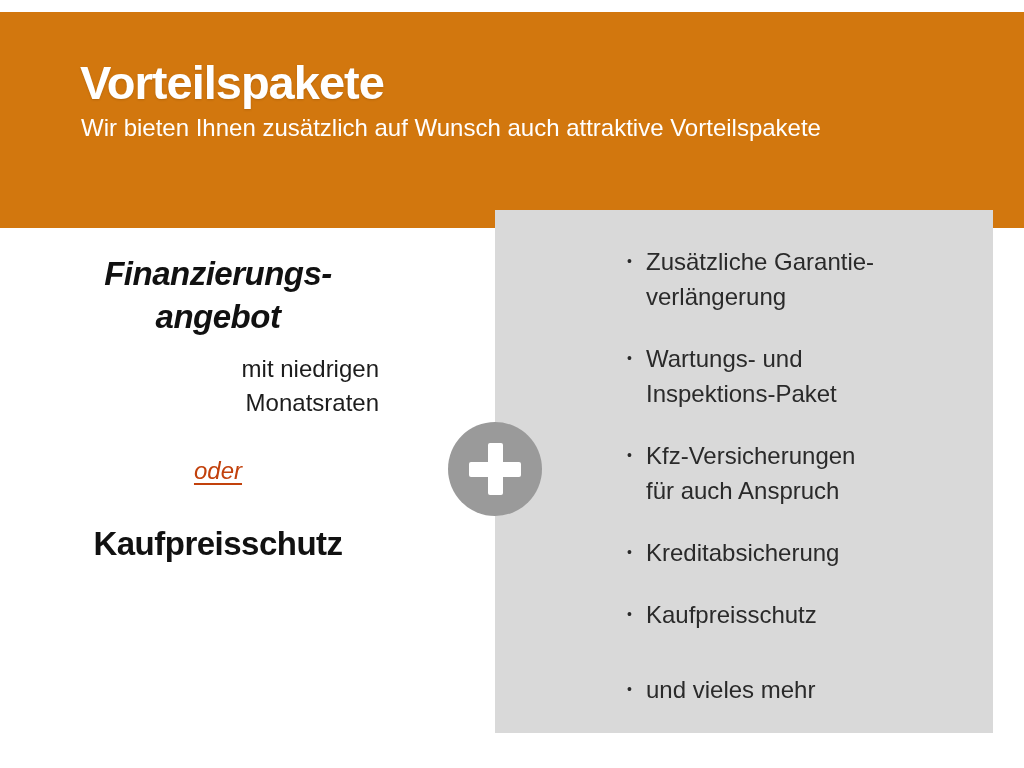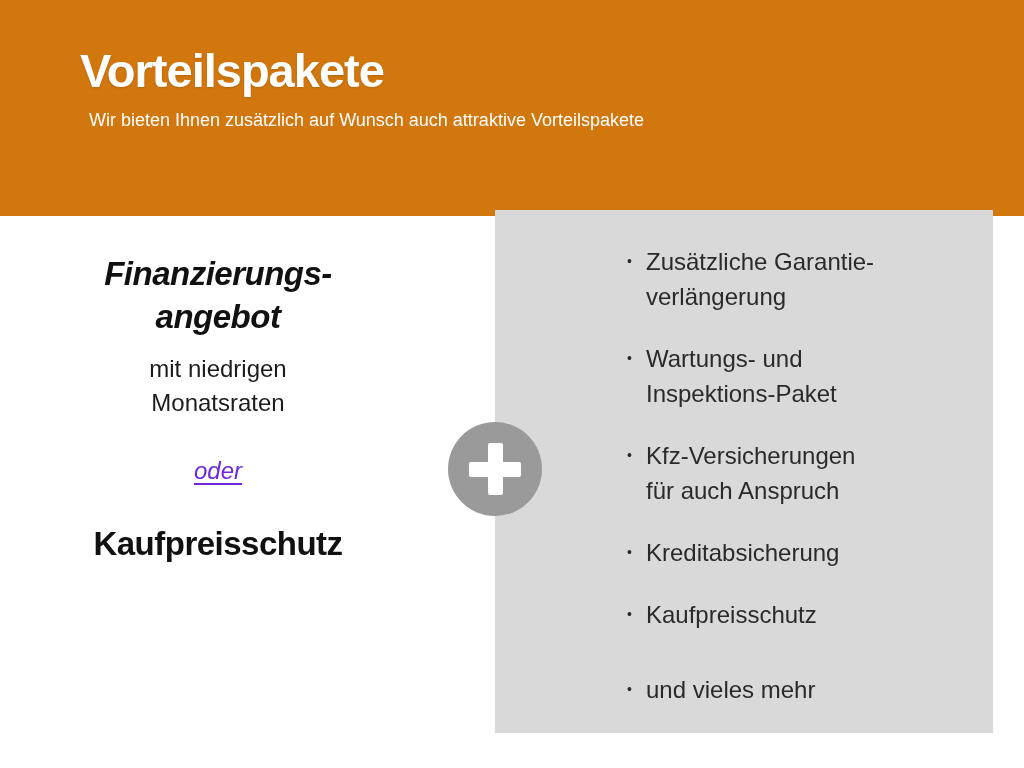--- a/index.html
+++ b/index.html
@@ -9,40 +9,40 @@
     height: 768px;
     background: #ffffff;
     font-family: "Liberation Sans", sans-serif;
     position: relative;
     overflow: hidden;
   }
 
   
   .header {
     position: absolute;
-    left: 0; top: 0;
+    left: 0; top: 12px;
     width: 1024px; height: 216px;
     background: #D2770E;
     color: #ffffff;
   }
   .header h1 {
     position: absolute;
     left: 80px; top: 45px;
     margin: 0;
     font-size: 47px;
     font-weight: bold;
     letter-spacing: -1px;
     line-height: 1.1;
     text-shadow: 0 1px 2px rgba(90,50,0,0.25);
   }
   .header .subtitle {
     position: absolute;
     left: 81px; top: 101px;
-    margin: 8px;
-    font-size: 18px;
+    margin: 0;
+    font-size: 24px;
     font-weight: normal;
     line-height: 1.25;
   }
 
   
   .offers {
     position: absolute;
     left: 57px; top: 240px;
     width: 322px;
     text-align: center;
@@ -57,29 +57,30 @@
     white-space: pre-line;
   }
   .offer-title.first { margin-top: 12px; font-style: italic; }
   .offer-title.second { margin-top: 36px; }
   .offer-desc {
     margin: 14px 0 0 0;
     font-size: 24px;
     line-height: 34px;
     white-space: pre-line;
     color: #1c1c1c;
+    text-align: right;
   }
   .connector {
     margin: 36px 0 0 0;
     font-size: 24px;
     line-height: 30px;
     font-style: italic;
     text-decoration: underline;
     text-underline-offset: 4px;
-    color: #6d28d9;
+    color: #c2410c;
   }
 
   
   .benefits {
     position: absolute;
     left: 495px; top: 210px;
     width: 498px; height: 523px;
     background: #D9D9D9;
   }
   .benefits ul {

